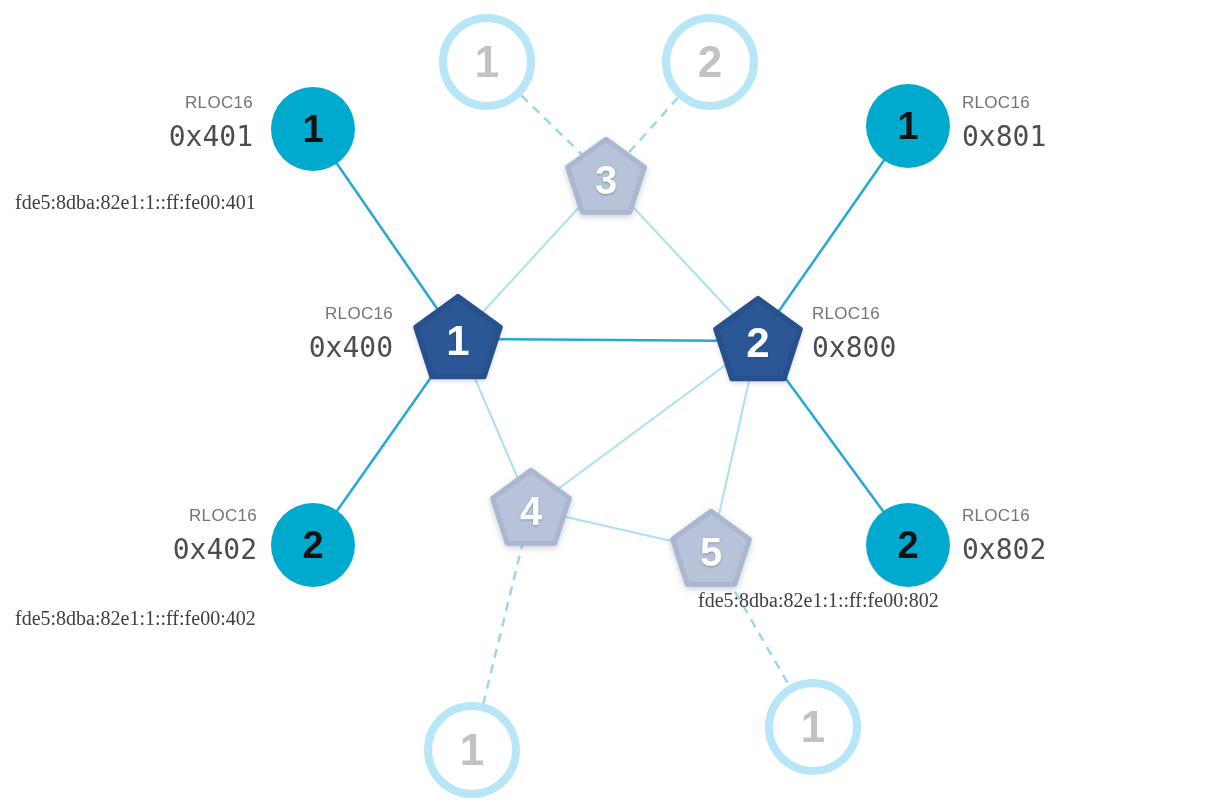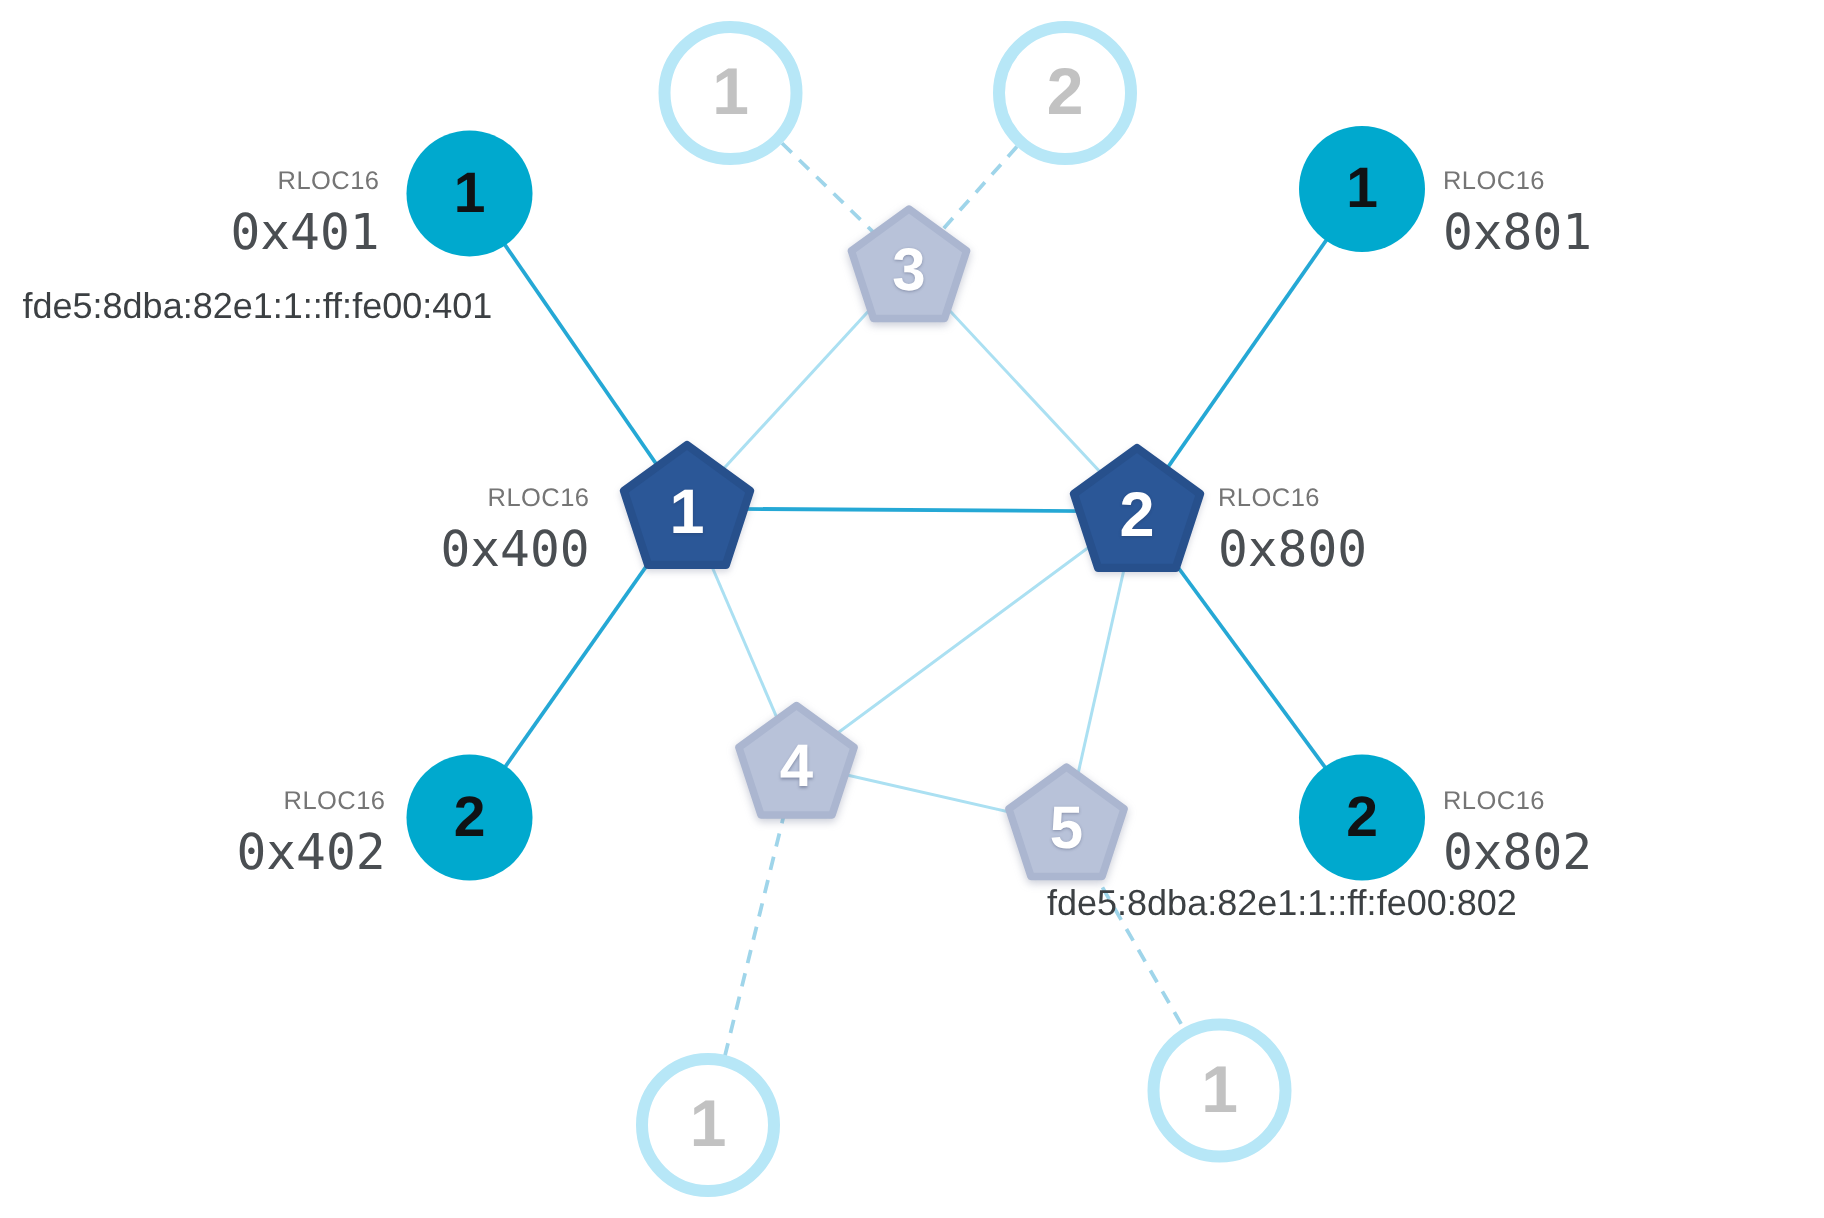--- a/index.html
+++ b/index.html
@@ -17,27 +17,27 @@
   
   .pent{background:transparent;}
   .pent svg{position:absolute;inset:0;width:100%;height:100%;overflow:visible;}
   .pent .num{position:relative;z-index:2;font-weight:700;color:#ffffff;
              text-shadow:0 1px 2px rgba(40,50,80,.35);transform:translateY(2px);}
   .pent-dark{width:96px;height:92px;filter:drop-shadow(0 2px 2px rgba(90,100,130,.25));}
   .pent-dark .num{font-size:42px;}
   .pent-light{width:88px;height:84px;filter:drop-shadow(0 2px 3px rgba(100,110,140,.35));}
   .pent-light .num{font-size:40px;}
   
-  .label-block{position:absolute;z-index:2;margin-top:18px;}
+  .label-block{position:absolute;z-index:2;}
   .align-right{text-align:right;}
   .rloc-title{font-size:17px;color:#757575;letter-spacing:.3px;line-height:21px;}
-  .rloc-value{font-family:"DejaVu Sans Mono",monospace;font-size:33px;color:#4A4E52;
+  .rloc-value{font-family:"DejaVu Sans Mono",monospace;font-size:28px;color:#4A4E52;
               line-height:38px;margin-top:5px;}
-  .ipv6{position:absolute;z-index:2;font-family:Liberation Sans, sans-serif;
-        font-size:24px;color:#3C4043;white-space:nowrap;}
+  .ipv6{position:absolute;z-index:2;font-family:Liberation Serif, serif;
+        font-size:20px;color:#3C4043;white-space:nowrap;}
 </style>
 </head>
 <body>
 
 <div class="canvas">
 
   <svg class="edges">
       <line x1="606" y1="178" x2="458" y2="339" stroke="#ABE0F2" stroke-width="2"></line>
       <line x1="606" y1="178" x2="758" y2="341" stroke="#ABE0F2" stroke-width="2"></line>
       <line x1="458" y1="339" x2="531" y2="509" stroke="#ABE0F2" stroke-width="2"></line>
@@ -135,15 +135,16 @@
   <div class="label-block" style="left:812px;top:303px">
     <div class="rloc-title">RLOC16</div>
     <div class="rloc-value">0x800</div>
   </div>
   <div class="label-block" style="left:962px;top:505px">
     <div class="rloc-title">RLOC16</div>
     <div class="rloc-value">0x802</div>
   </div>
 
   <div class="ipv6" style="left:15px;top:191px">fde5:8dba:82e1:1::ff:fe00:401</div>
+  <div class="ipv6" style="left:15px;top:607px">fde5:8dba:82e1:1::ff:fe00:402</div>
   <div class="ipv6" style="left:698px;top:589px">fde5:8dba:82e1:1::ff:fe00:802</div>
 
 </div>
 
 </body></html>

